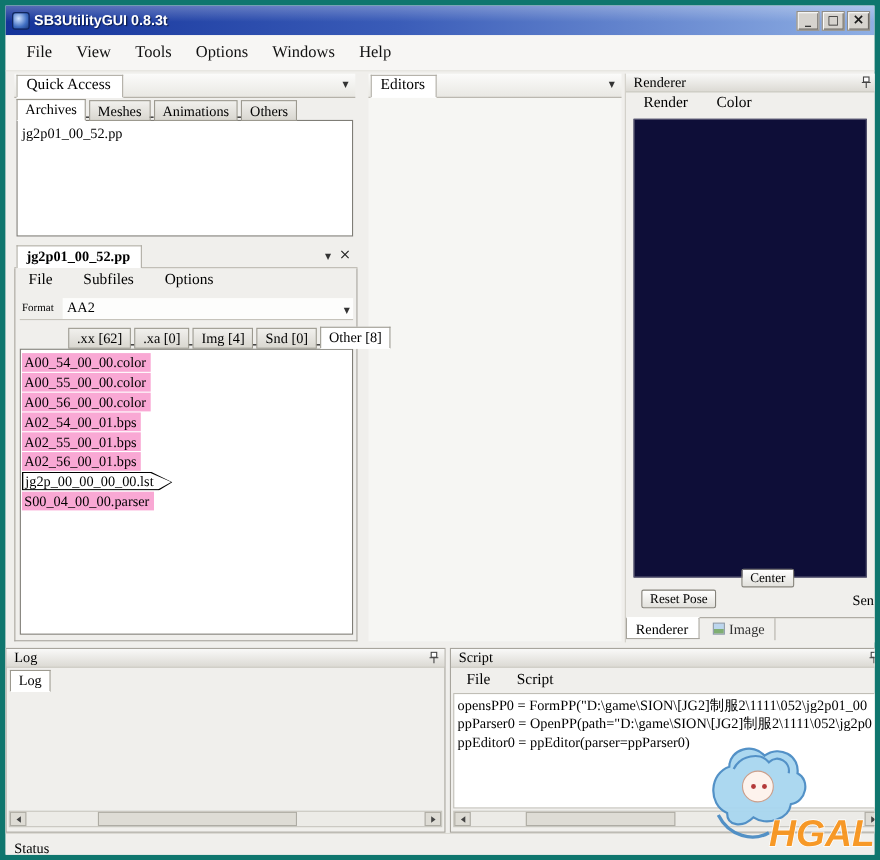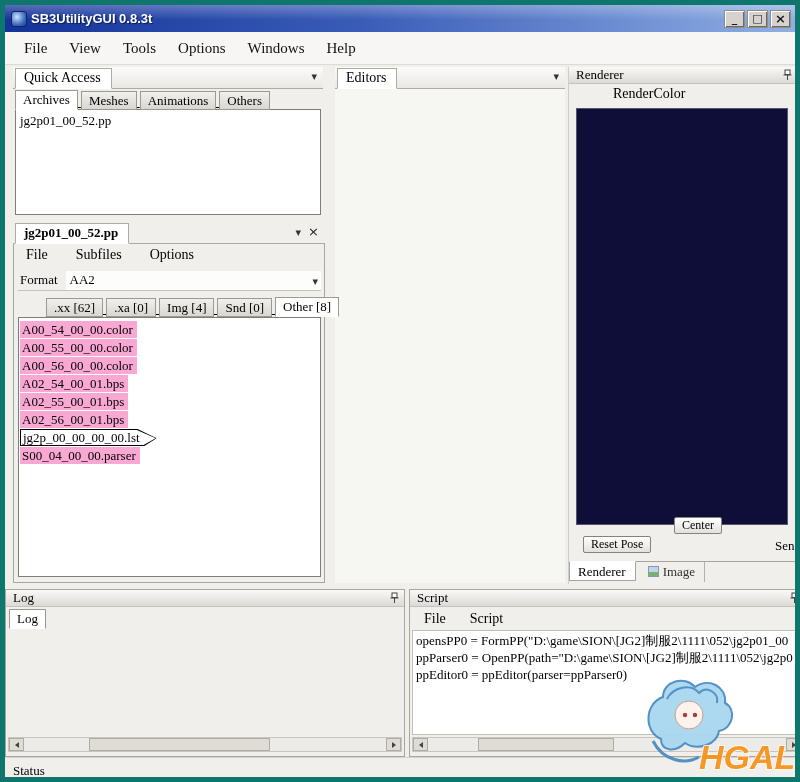--- a/index.html
+++ b/index.html
@@ -52,37 +52,37 @@
   #qa-tabs { left:10px; top:25px; z-index:2; }
   #qa-list { left:10px; top:44px; width:306px; height:106px; }
 
   
   #pp-strip { left:8px; top:158px; width:312px; height:21px; background:none; border-bottom:1px solid #aeaba2; }
   #pp-strip .doc-tab { font-weight:bold; font-size:13px; }
   #pp-strip .caret { right:24px; }
   #pp-panel { position:absolute; left:8px; top:179px; width:312px; height:339px; border:1px solid #a8a59d; border-top:none; background:#f0efec; }
   #pp-menu { position:absolute; top:3px; left:12px; display:flex; gap:28px; font-size:14px; }
   #pp-format { position:absolute; top:26px; left:4px; right:3px; height:21px; display:flex; align-items:center; border-bottom:1px solid #c6c3bb; }
-  #pp-format .fmt-label { font-size:13px; padding-left:2px; }
+  #pp-format .fmt-label { font-size:10px; padding-left:2px; }
   #pp-combo { position:relative; flex:1; height:19px; margin-left:8px; background:#fdfdfc; font-size:13px; padding:1px 4px 0 4px; }
   #pp-combo .caret { top:4px; right:3px; }
-  #pp-tabs { left:4px; top:53px; z-index:2;padding-left:28px; }
+  #pp-tabs { left:20px; top:53px; z-index:2;padding-left:28px; }
   #pp-list { left:4px; top:73px; width:303px; height:260px; padding-top:3px; }
 
   
   #ed-strip { left:330px; top:2px; width:230px; height:22px; }
   #ed-body { position:absolute; left:330px; top:24px; width:230px; height:494px; background:#f6f6f3; }
 
   
   #rd-panel { position:absolute; left:563px; top:2px; width:229px; height:517px; background:#f0efec; border-left:1px solid #d0cec7; }
   .dock-header { height:17px; background:linear-gradient(#f9f9f8,#dcdad4); border-bottom:1px solid #c4c2ba; display:flex; align-items:center;
     padding:0 4px 0 7px; font-size:13px; }
   .dock-header .grow { flex:1; }
   .pin { width:11px; height:12px; display:block; }
-  #rd-menu { position:absolute; top:19px; left:16px; display:flex; font-size:14px;margin-left:28px; }
+  #rd-menu { position:absolute; top:19px; left:16px; display:flex; gap:26px; font-size:14px; }
   #rd-viewport { position:absolute; left:7px; top:41px; width:212px; height:417px; background:#0e0e38; border:1px solid #565470; }
   .btn { position:absolute; height:17px; background:linear-gradient(#ffffff,#e2e1dc); border:1px solid #85837b; border-radius:2px;
     font-size:12px; font-family:"Liberation Serif",serif; padding:0 7px; line-height:15px; }
   #btn-reset { top:469px; left:14px; }
   #btn-center { top:450px; left:105px; }
   #rd-sen { position:absolute; top:471px; right:0px; font-size:13px; overflow:hidden; width:22px; white-space:nowrap; }
   #rd-tabs { position:absolute; left:0; top:494px; width:100%; height:21px; border-top:1px solid #a8a59d; white-space:nowrap; }
   .btab { display:inline-block; height:20px; padding:2px 9px 0 8px; font-size:13px; border-right:1px solid #b5b2aa; color:#333; vertical-align:top; }
   .btab.sel { background:#fff; border:1px solid #a8a59d; border-top:1px solid #fff; margin-top:-1px; color:#000; }
   .img-ico { display:inline-block; width:11px; height:11px; margin-right:4px; border:1px solid #8a99a8;

